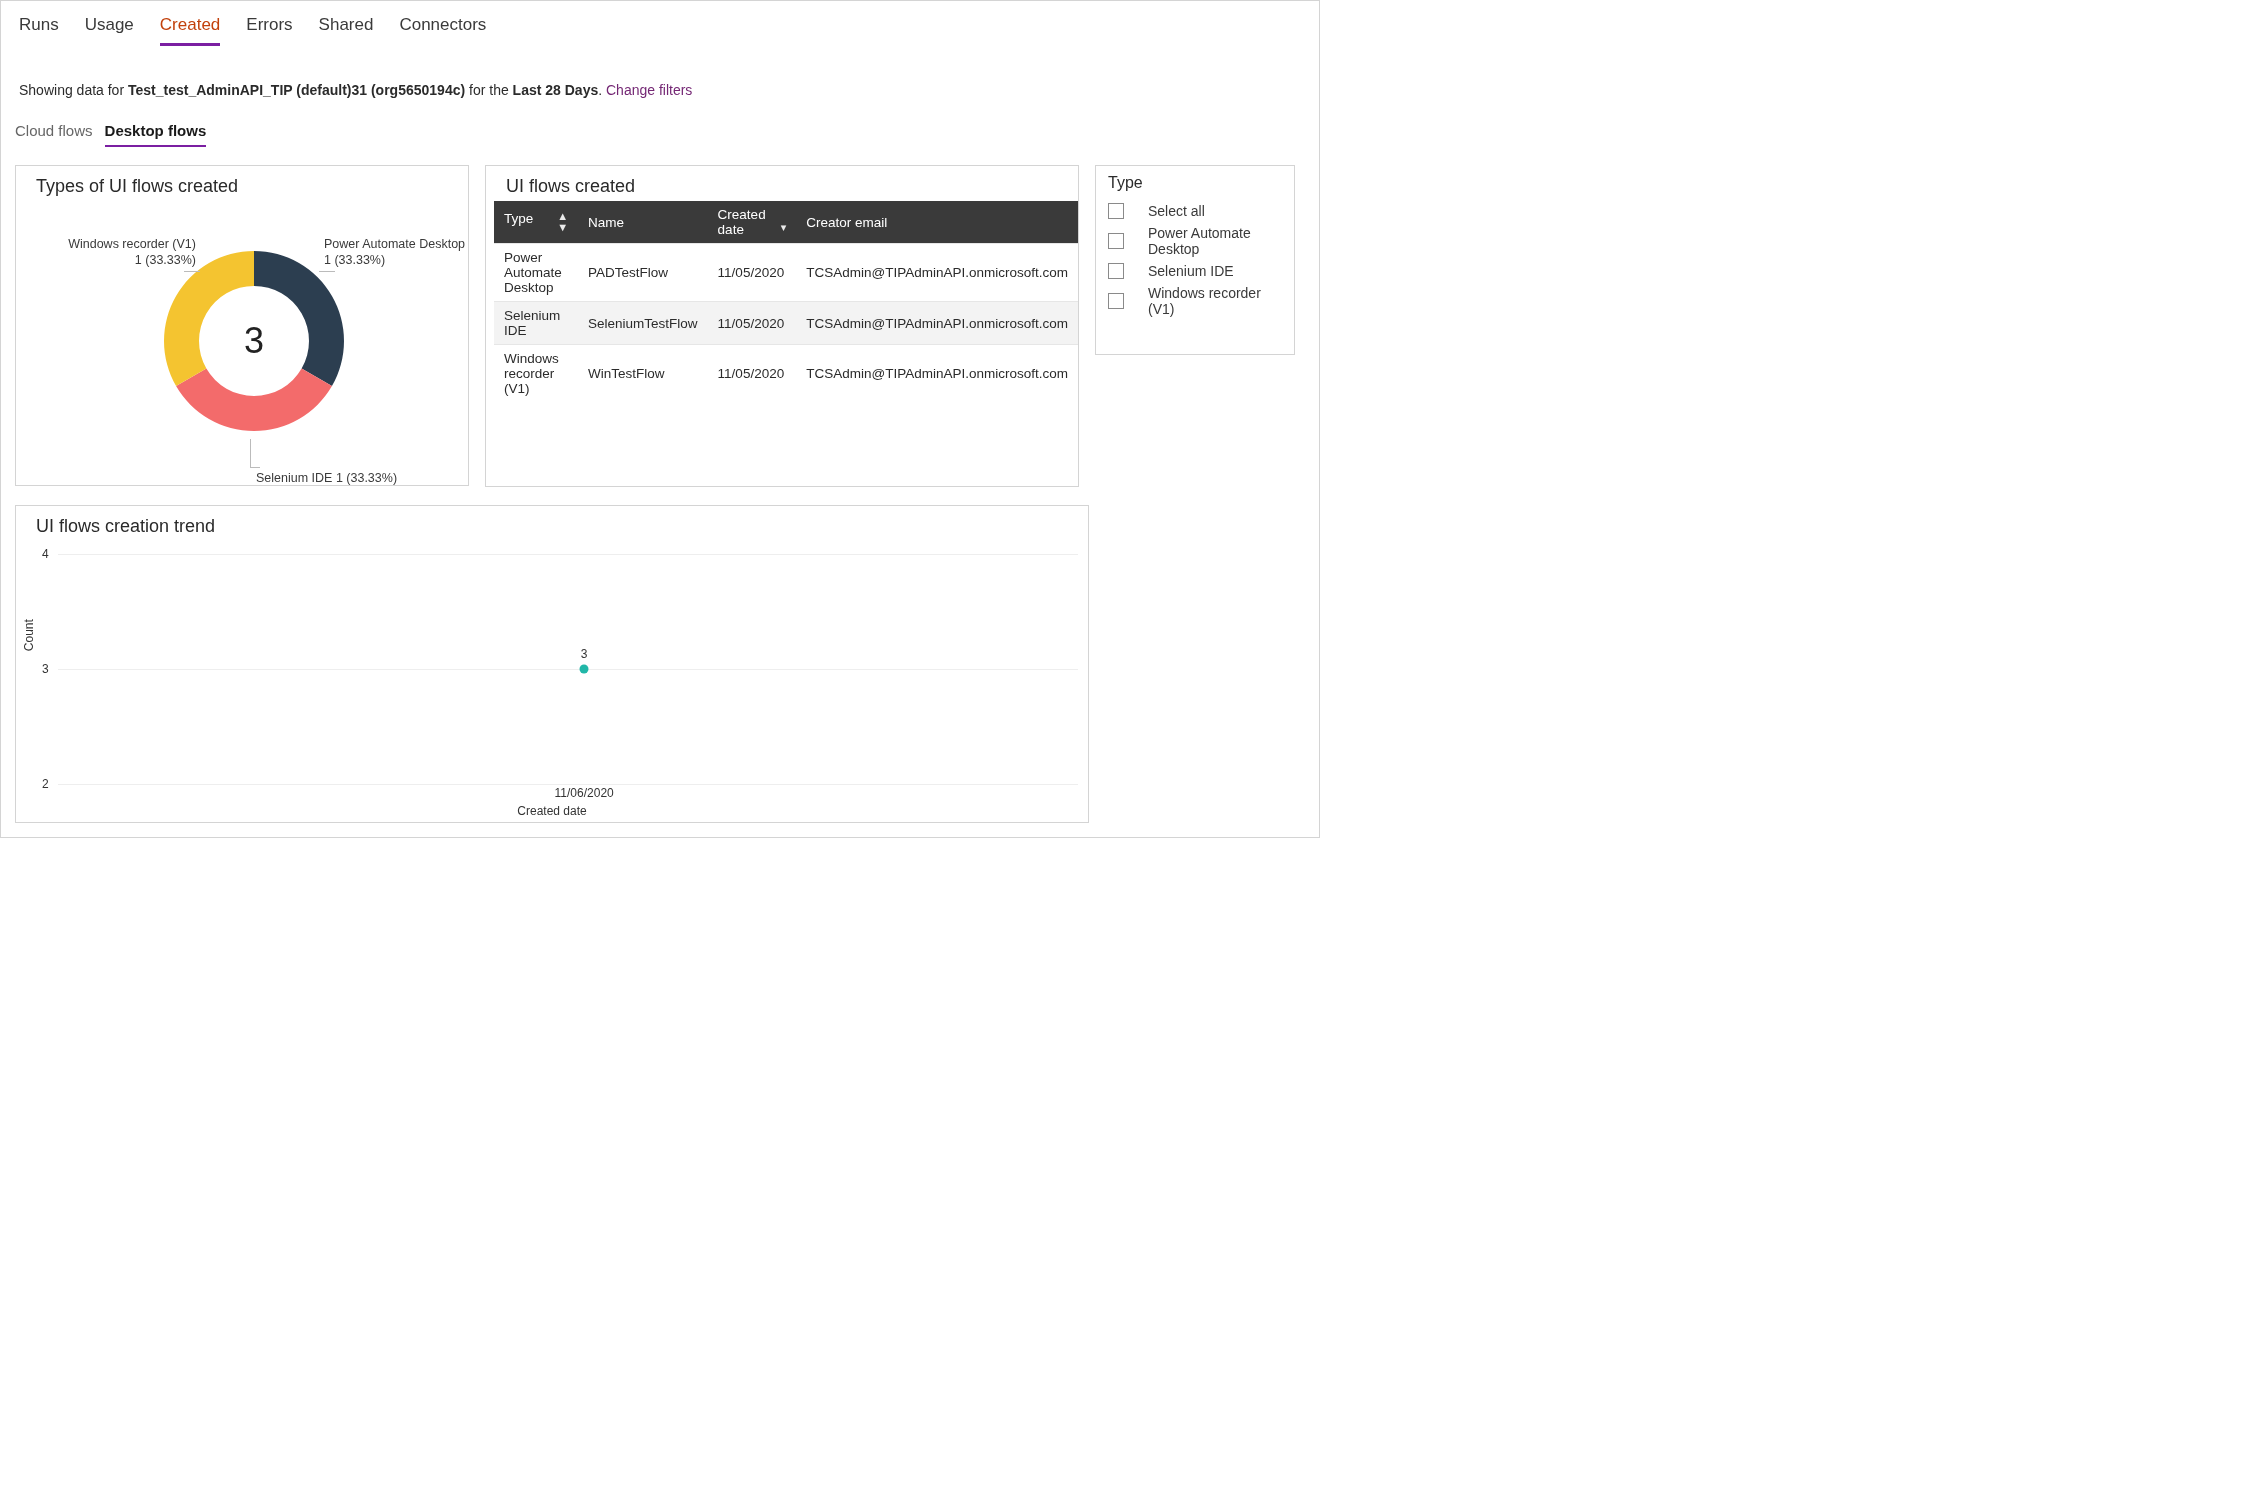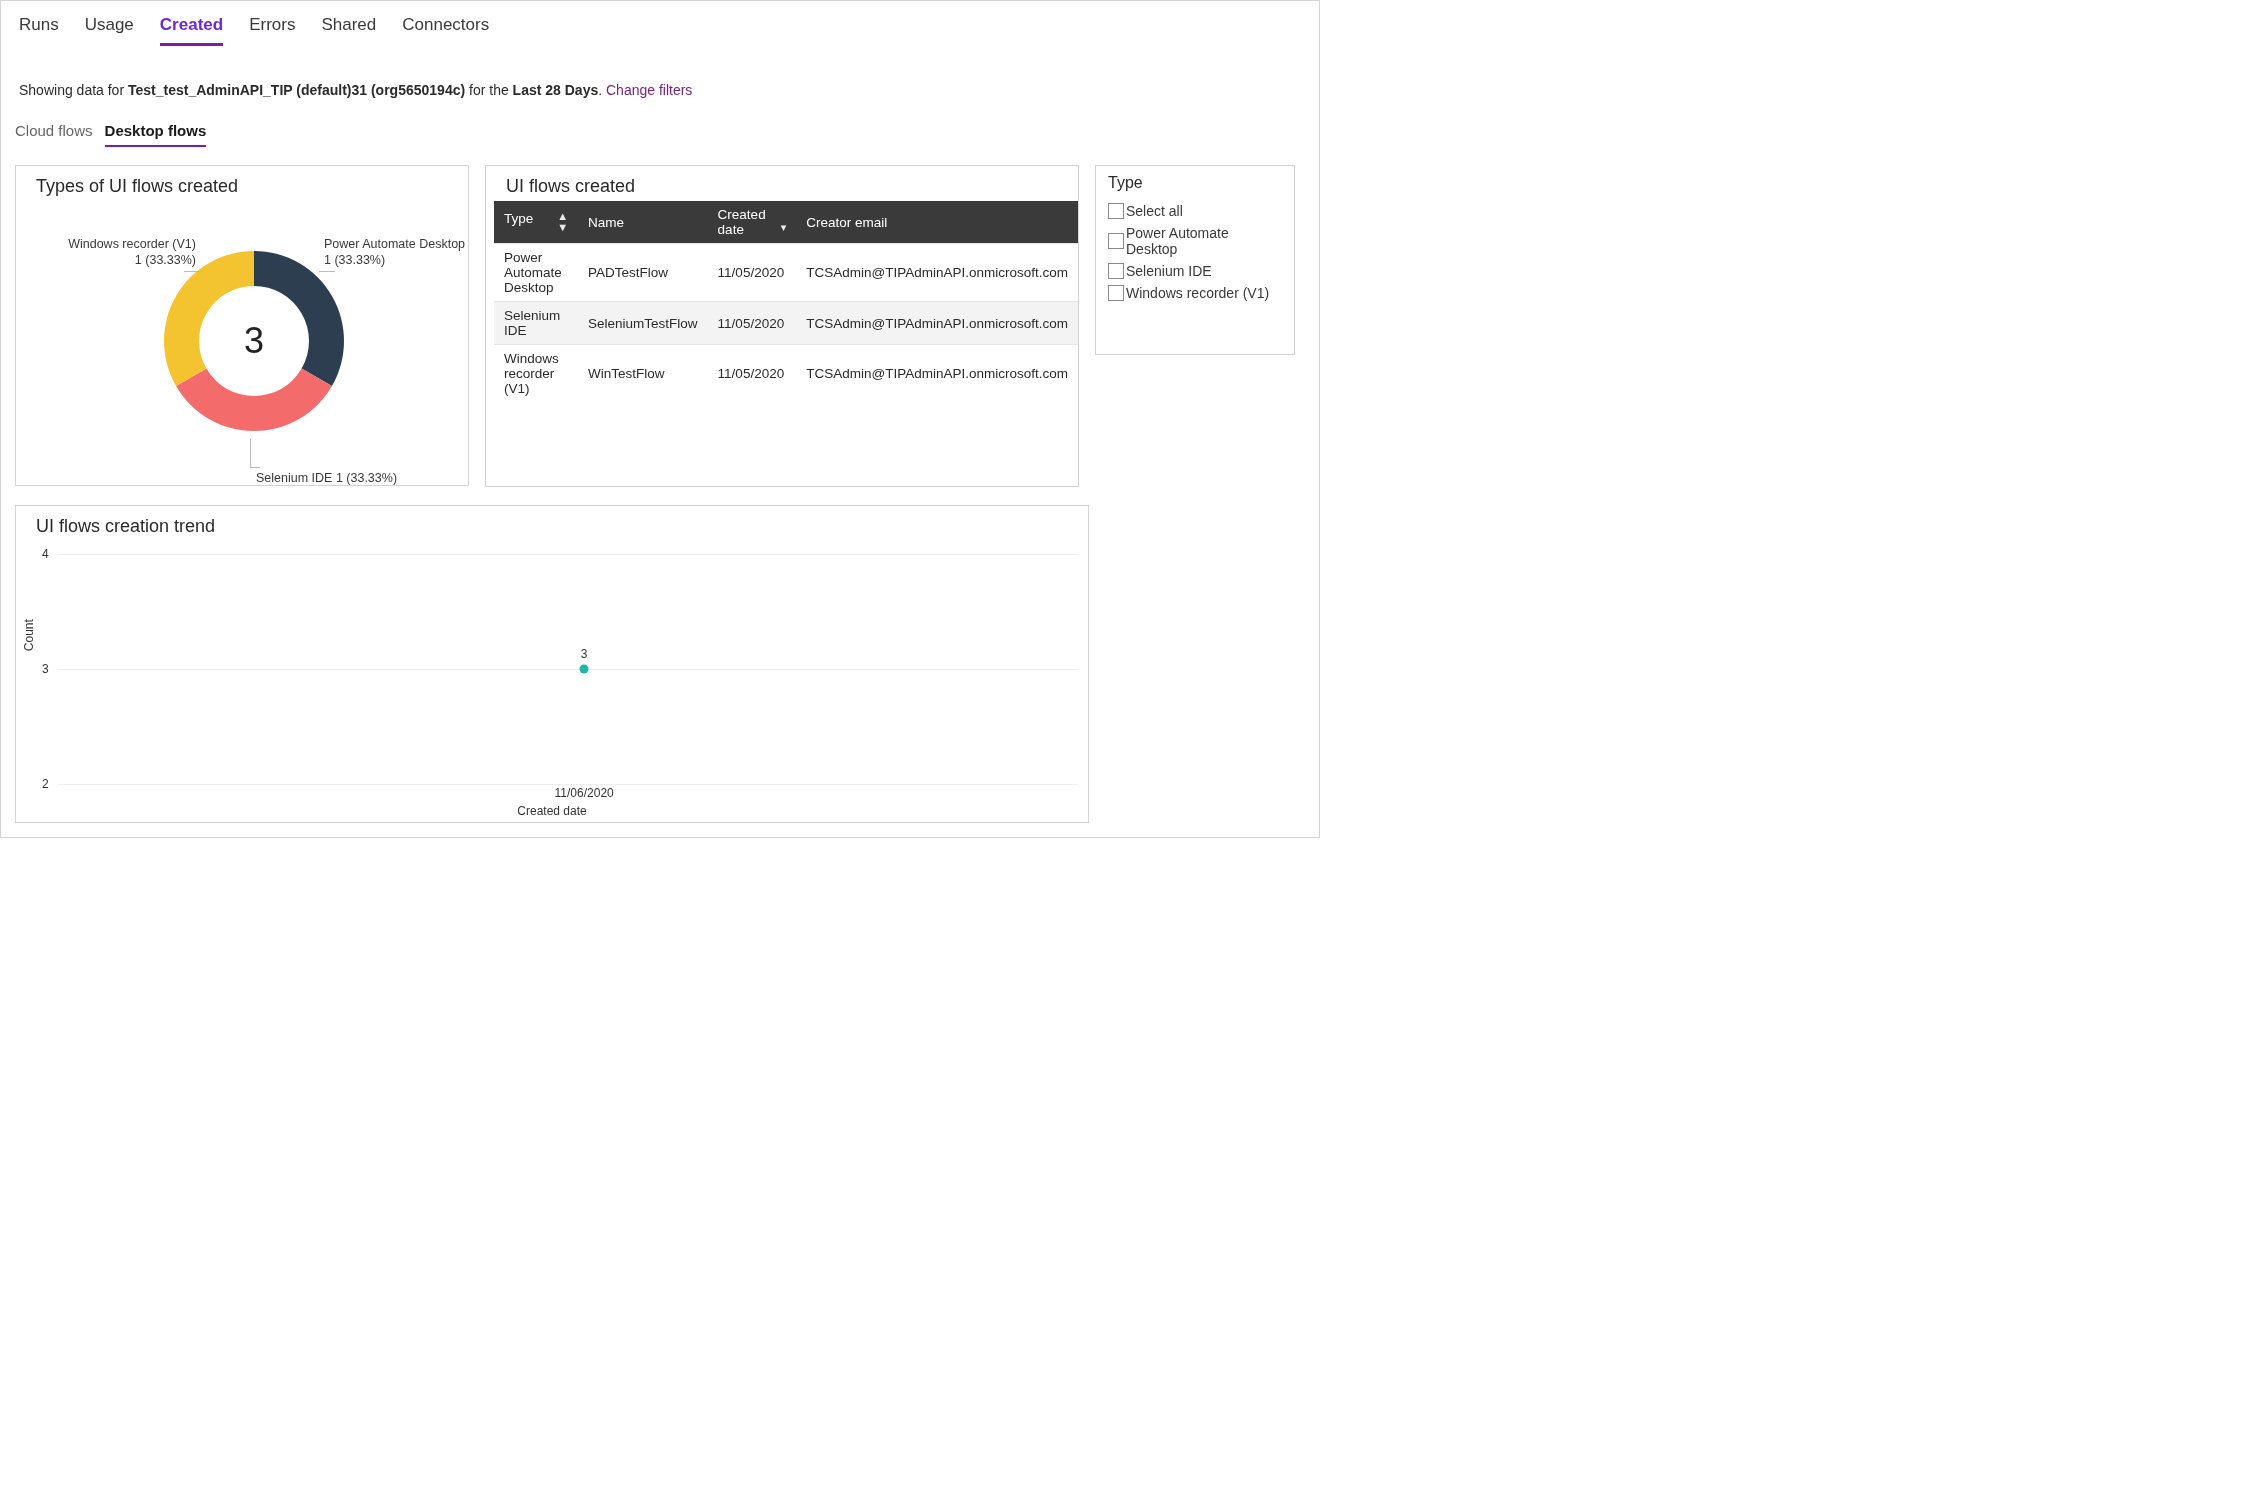--- a/index.html
+++ b/index.html
@@ -13,21 +13,21 @@
     --hdr:#3a3a3a;
     --row-alt:#f3f3f3;
     --teal:#21b7a8;
   }
   html,body{margin:0;padding:0;font-family:"Segoe UI",Arial,sans-serif;color:var(--text);background:#fff;font-size:14px;}
   .wrap{border:1px solid var(--border2);padding:0 14px 14px 14px;width:1320px;box-sizing:border-box;}
 
   
   .toptabs{display:flex;gap:26px;padding:10px 4px 0 4px;}
   .toptabs .tab{font-size:17px;color:#3a3a3a;padding:4px 0 8px 0;cursor:pointer;}
-  .toptabs .tab.active{font-weight:700;border-bottom:3px solid var(--purple);color:#6d28d9;text-align:center;}
+  .toptabs .tab.active{font-weight:400;border-bottom:3px solid var(--purple);color:#c2410c;text-align:center;}
 
   .summary{font-size:14px;margin:36px 4px 22px 4px;}
   .summary .bold{font-weight:700;}
   .summary .link{color:var(--link);cursor:pointer;}
   .summary .mid{color:var(--text);}
 
   
   .subtabs{display:flex;gap:12px;margin:0 0 18px 0;}
   .subtabs .stab{font-size:15px;color:#666;padding:2px 0 6px 0;cursor:pointer;}
   .subtabs .stab.active{font-weight:700;color:#1a1a1a;border-bottom:2px solid var(--purple);}
@@ -49,21 +49,21 @@
   
   .tbl{width:calc(100% - 0px);border-collapse:collapse;font-size:13.5px;}
   .tbl th{background:var(--hdr);color:#fff;text-align:left;font-weight:400;padding:6px 10px;position:relative;}
   .tbl th .sort{float:right;opacity:.9;font-size:11px;line-height:11px;}
   .tbl td{padding:6px 10px;border-top:1px solid #e6e6e6;}
   .tbl tbody tr:nth-child(even){background:var(--row-alt);}
 
   
   .filter{padding:8px 12px 16px 12px;height:190px;box-sizing:border-box;}
   .filter h4{margin:0 0 8px 0;font-size:16px;font-weight:400;}
-  .filter .opt{display:flex;align-items:center;gap:2px;padding:3px 0;font-size:14px;color:#3a3a3a;cursor:pointer;}
+  .filter .opt{display:flex;align-items:center;gap:24px;padding:3px 0;font-size:14px;color:#3a3a3a;cursor:pointer;}
   .filter .cb{width:14px;height:14px;border:1px solid #8a8a8a;flex:0 0 14px;}
 
   
   .trend{margin-top:18px;height:316px;position:relative;width:1064px;}
   .trend .yaxis-label{position:absolute;left:6px;top:50%;transform:rotate(-90deg) translateX(40%);transform-origin:left top;font-size:12px;color:#333;}
   .trend .ytick{position:absolute;left:26px;font-size:12px;color:#333;transform:translateY(-50%);}    
   .trend .grid{position:absolute;left:42px;right:10px;height:1px;background:#eee;}
   .trend .point{position:absolute;width:9px;height:9px;border-radius:50%;background:var(--teal);transform:translate(-50%,-50%);}    
   .trend .ptlabel{position:absolute;font-size:12px;color:#333;transform:translate(-50%,-120%);}    
   .trend .xtick{position:absolute;bottom:22px;font-size:12px;color:#333;transform:translateX(-50%);}    

